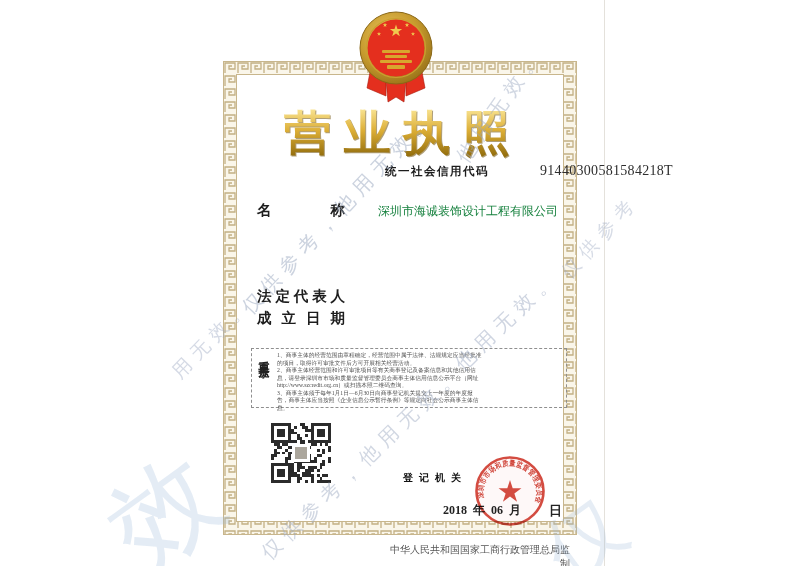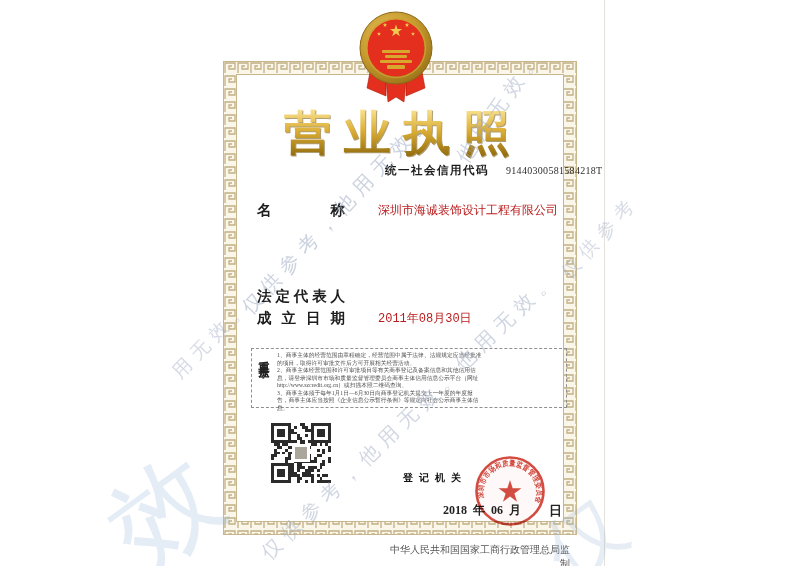--- a/index.html
+++ b/index.html
@@ -16,27 +16,27 @@
          font-size:47px;font-weight:700;text-align:justify;text-align-last:justify;
          color:#b8902a;filter:drop-shadow(1px 1.5px 0.6px rgba(110,78,8,.55));
          font-family:"Liberation Sans",sans-serif;}
   @supports (-webkit-background-clip:text){
     .title{background:linear-gradient(180deg,#f9e493 8%,#dcae36 46%,#96700f 88%);
            -webkit-background-clip:text;background-clip:text;color:transparent;}
   }
 
   .credit-line{position:absolute;left:385px;top:163px;display:flex;align-items:baseline;gap:17px;}
   .cc-label{font-size:11.5px;font-weight:700;color:#1c1c1c;letter-spacing:1.5px;}
-  .cc-value{font-size:10px;color:#2e2e2e;font-family:"Liberation Serif","DejaVu Serif",serif;letter-spacing:.3px;}
+  .cc-value{font-size:14px;color:#2e2e2e;font-family:"Liberation Serif","DejaVu Serif",serif;letter-spacing:.3px;margin-left:34px;}
 
   .row{position:absolute;left:257px;display:flex;align-items:center;gap:21px;}
   .flabel{font-weight:700;color:#1d1d1d;font-size:14.5px;text-align:justify;text-align-last:justify;
           width:88px;flex:none;line-height:16px;}
-  .fvalue{margin-left:12px;width:230px;font-size:12px;line-height:15px;color:#b91c1c;
-          font-family:Liberation Mono, monospace;padding-top:1.5px;}
+  .fvalue{margin-left:12px;width:230px;font-size:12px;line-height:15px;color:#15803d;
+          font-family:Liberation Serif, serif;padding-top:1.5px;}
 
   .notes{position:absolute;left:251px;top:348px;width:316px;height:60px;
          border:1px dashed #8f8f8f;box-sizing:border-box;display:flex;gap:6px;padding:3px 4px 3px 5px;}
   .notes-side{flex:none;width:14px;writing-mode:vertical-rl;font-weight:700;font-size:11px;
               letter-spacing:2.5px;color:#222;}
   .note-items{width:139%;transform:scale(.72);transform-origin:0 0;
               font-size:8px;line-height:1.32;color:#4c4c4c;
               font-family:"Liberation Serif","DejaVu Serif",serif;}
 
   .qr{position:absolute;left:271px;top:423px;}
@@ -119,21 +119,20 @@
 
   <div class="row" style="top:202px">
     <div class="flabel">名称</div>
     <div class="fvalue">深圳市海诚装饰设计工程有限公司</div>
   </div>
   <div class="row" style="top:288px">
     <div class="flabel">法定代表人</div>
   </div>
   <div class="row" style="top:310px">
     <div class="flabel">成立日期</div>
-    <div class="fvalue">2011年08月30日</div>
   </div>
 
   <div class="notes">
     <div class="notes-side">重要提示</div>
     <div class="note-items">
       <div>1、商事主体的经营范围由章程确定，经营范围中属于法律、法规规定应当经批准的项目，取得许可审批文件后方可开展相关经营活动。</div>
       <div>2、商事主体经营范围和许可审批项目等有关商事登记及备案信息和其他信用信息，请登录深圳市市场和质量监督管理委员会商事主体信用信息公示平台（网址http://www.szcredit.org.cn）或扫描本照二维码查询。</div>
       <div>3、商事主体须于每年1月1日—6月30日向商事登记机关提交上一年度的年度报告，商事主体应当按照《企业信息公示暂行条例》等规定向社会公示商事主体信息。</div>
     </div>
   </div>

